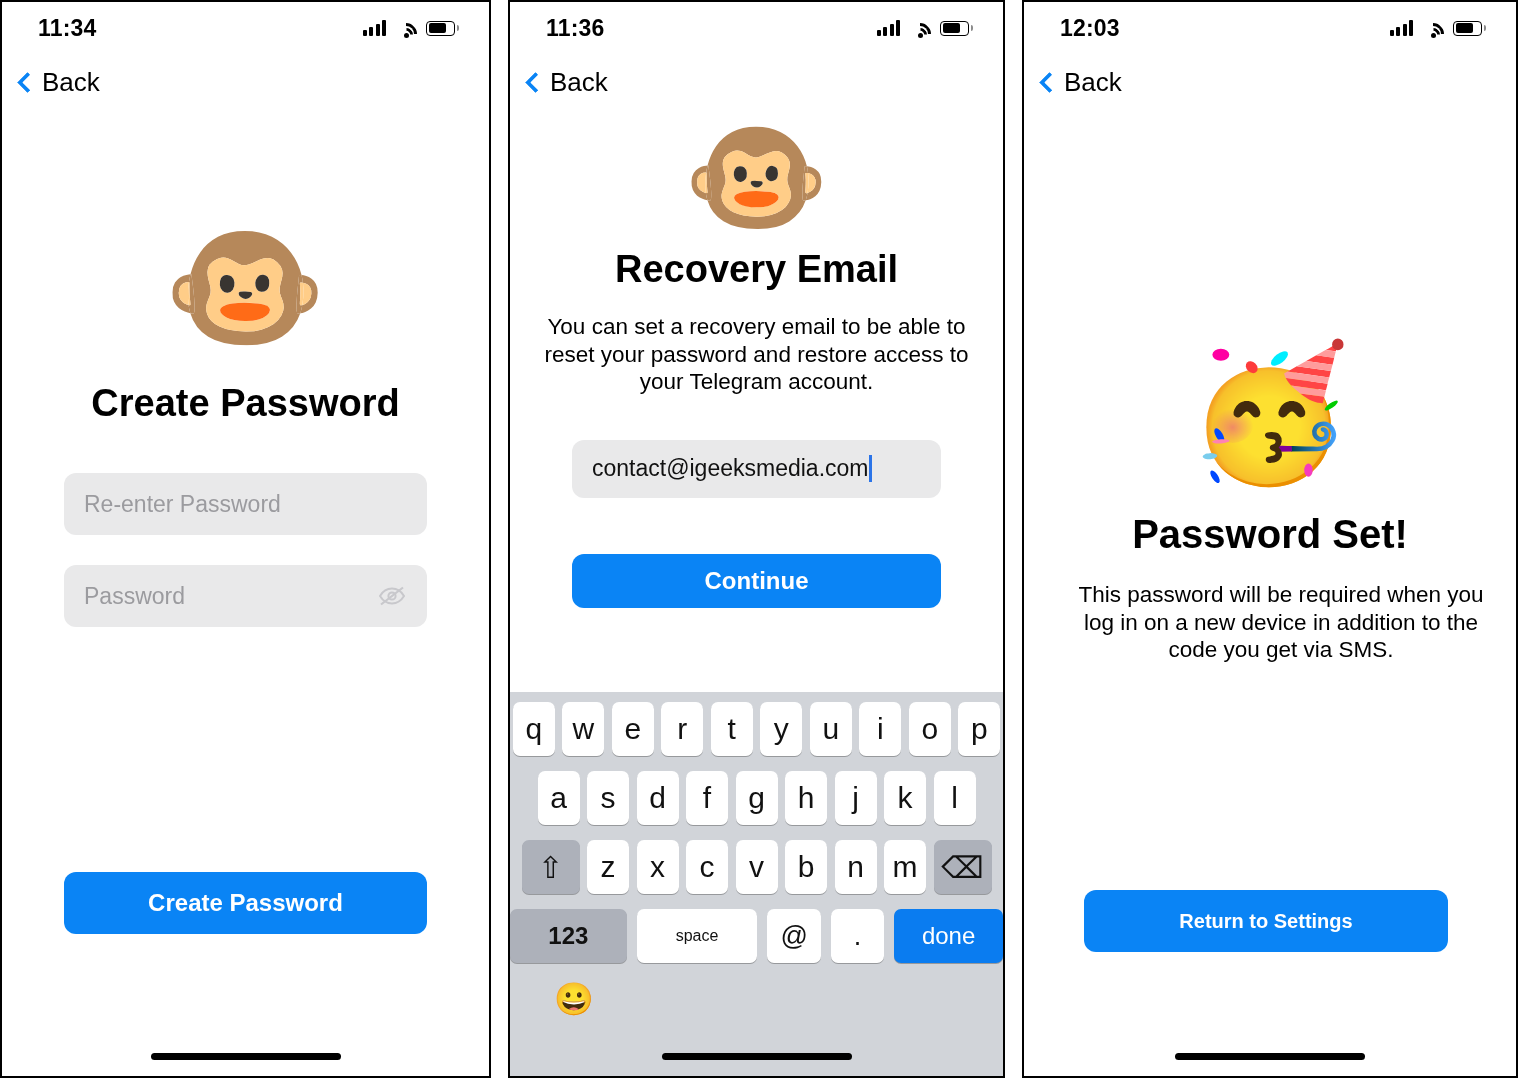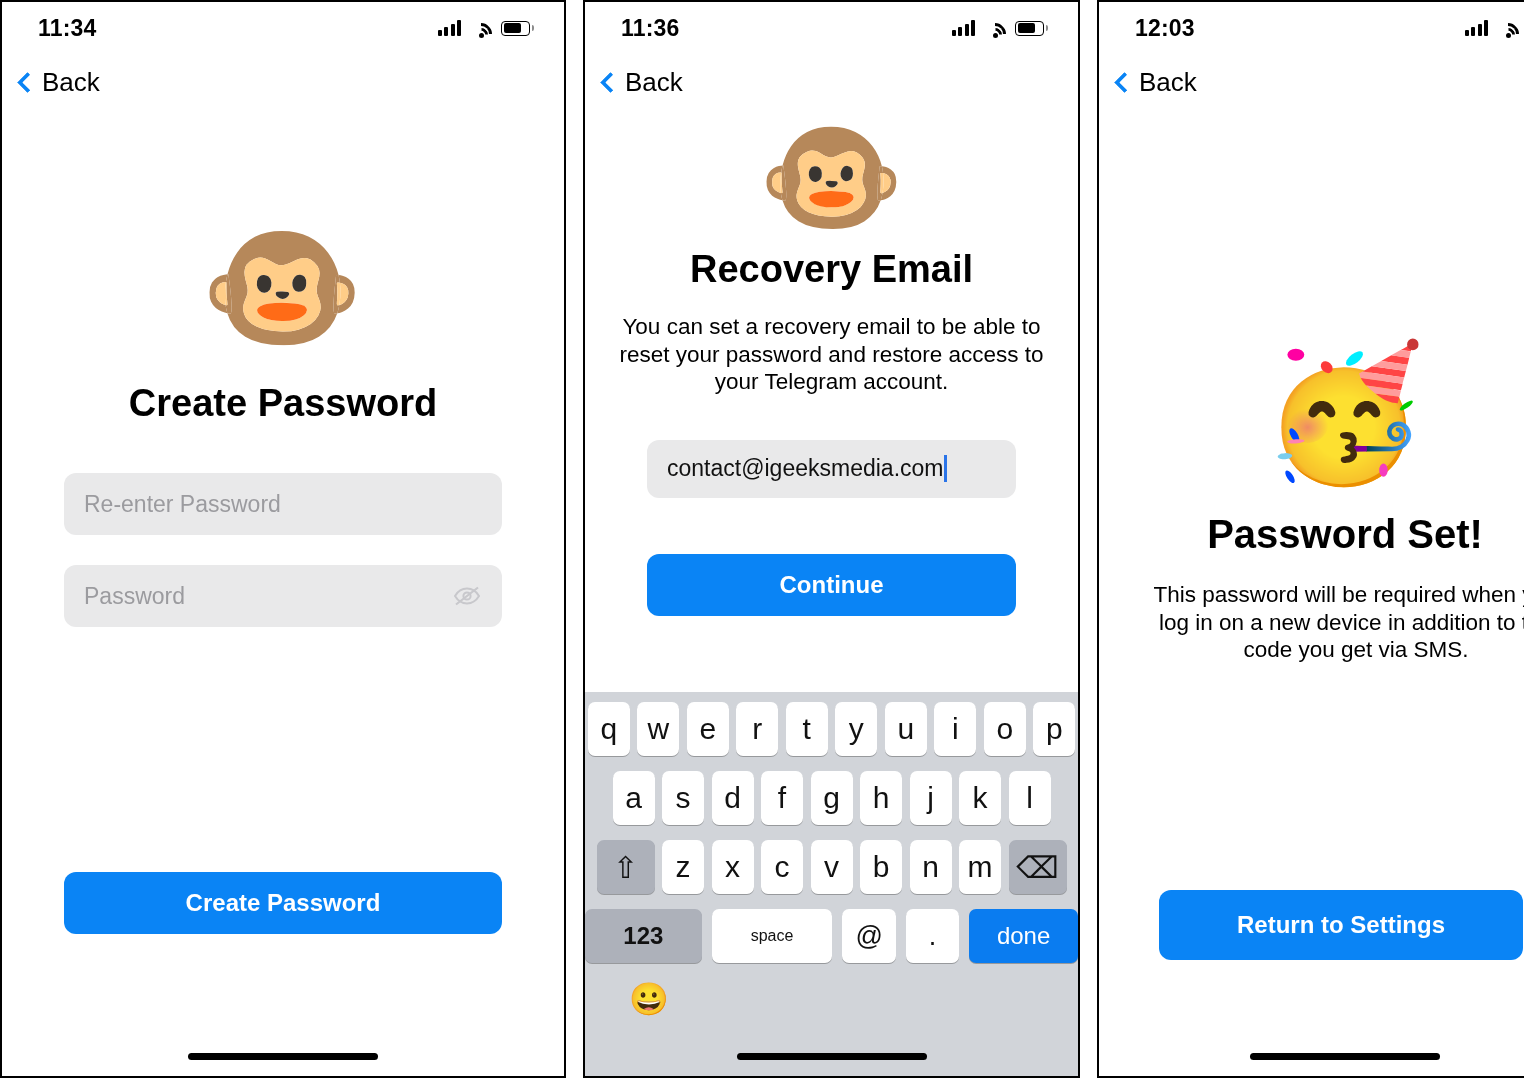--- a/index.html
+++ b/index.html
@@ -15,21 +15,21 @@
     background: #ffffff;
   }
   .phone {
     position: relative;
     height: 1078px;
     background: #ffffff;
     border: 2px solid #000000;
     overflow: hidden;
     flex: 0 0 auto;
   }
-  .phone.p1 { width: 566px; }
+  .phone.p1 { width: 491px; }
   .gap { flex: 0 0 17px; background:#ffffff; height:1078px; }
   .phone.p2 { width: 497px; }
   .phone.p3 { width: 496px; }
 
   
   .statusbar {
     height: 52px;
     display: flex; align-items: center;
     justify-content: space-between;
     padding: 0 34px 0 36px;
@@ -127,21 +127,21 @@
 
   
   .p2 { background:#fff; }
   .p2 .emoji-art { margin-top: 8px; font-size: 118px; }
   .p2 .title { margin-top: 12px; font-size: 38px; }
   .p2 .subtitle { margin-top: 22px; padding: 0 28px; }
   .p2 .field {
     margin: 44px 62px 0 62px; height: 58px;
   }
   .p2 .btn-primary {
-    margin: 56px 62px 0 62px; height: 62px; font-size: 24px;
+    margin: 56px 62px 0 62px; height: 54px; font-size: 24px;
   }
   .keyboard {
     position:absolute; left:0; right:0; bottom:0;
     background: #d1d4d9; padding-top: 10px;
     height: 384px;
   }
   .krow { display:flex; justify-content:center; align-items:center; }
   .krow.r1 { gap: 7.5px; margin-bottom: 15px; }
   .krow.r2 { gap: 7.5px; margin-bottom: 15px; }
   .krow.r3 { gap: 7.5px; margin-bottom: 15px; }
@@ -169,21 +169,21 @@
   }
   .emoji-key { font-size: 32px; cursor:pointer; line-height:1; }
   .p2 .home-ind { background:#000; bottom: 16px; }
 
   
   .p3 .emoji-art { margin-top: 238px; font-size: 132px; }
   .p3 .title { margin-top: 32px; font-size: 40px; }
   .p3 .subtitle { margin-top: 24px; padding: 0 28px; margin-left: 22px; }
   .p3 .btn-primary {
     position:absolute; left: 60px; right: 68px; top: 888px;
-    height: 70px; font-size: 24px;
+    height: 62px; font-size: 20px;
   }
 </style>
 </head>
 <body>
 
 <div class="screens">
 
   <div class="phone p1">
     <div class="statusbar">
       <div class="status-time">11:34</div>

